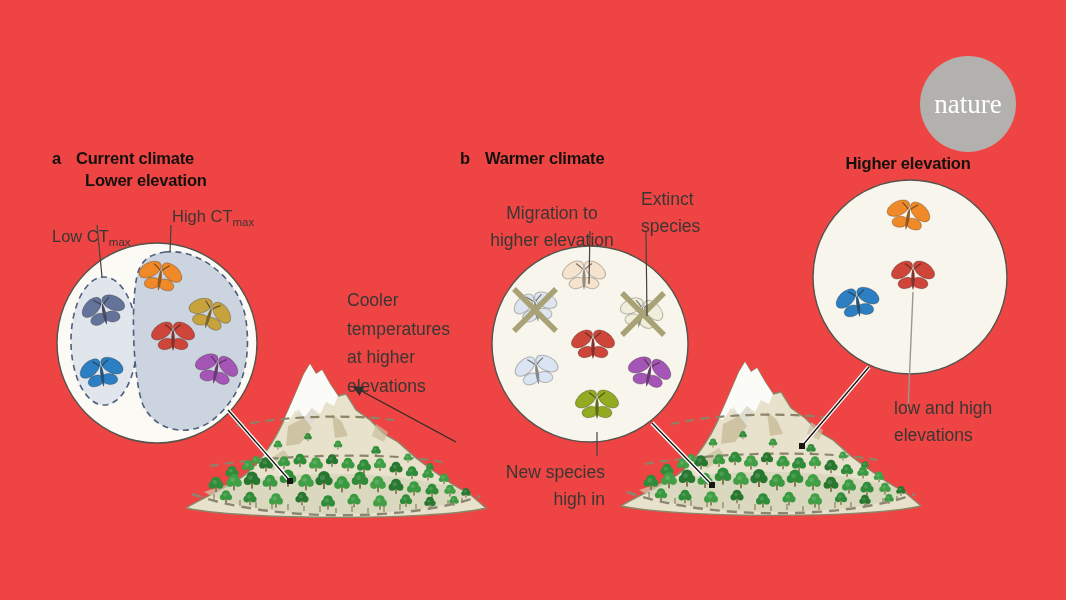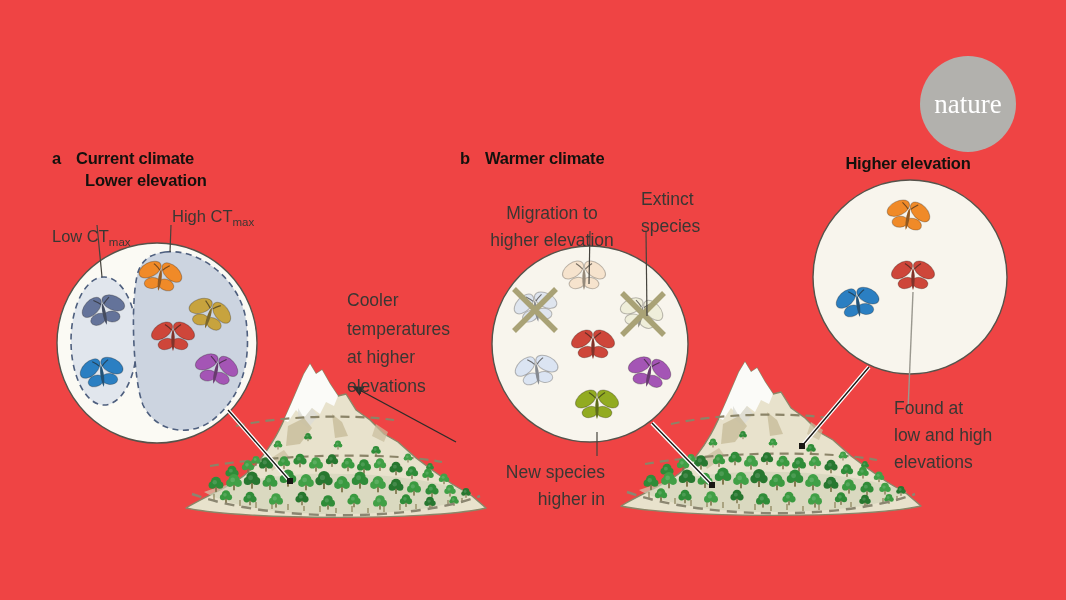--- a/index.html
+++ b/index.html
@@ -202,24 +202,23 @@
   <div>higher elevation</div>
 </div>
 
 <div class="lbl lh27" style="left:641px;top:186px;">
   <div>Extinct</div>
   <div>species</div>
 </div>
 
 <div class="lbl lh27 right" style="left:455px;top:459px;width:150px;">
   <div>New species</div>
-  <div>higher in</div>
+  <div>high in</div>
 </div>
 
 <div class="lbl head center" style="left:828px;top:150px;width:160px;">Higher elevation</div>
 
 <div class="lbl lh27" style="left:894px;top:395px;">
-  <div>Found at</div>
   <div>low and high</div>
   <div>elevations</div>
 </div>
 
 </div>
 
 </body></html>

